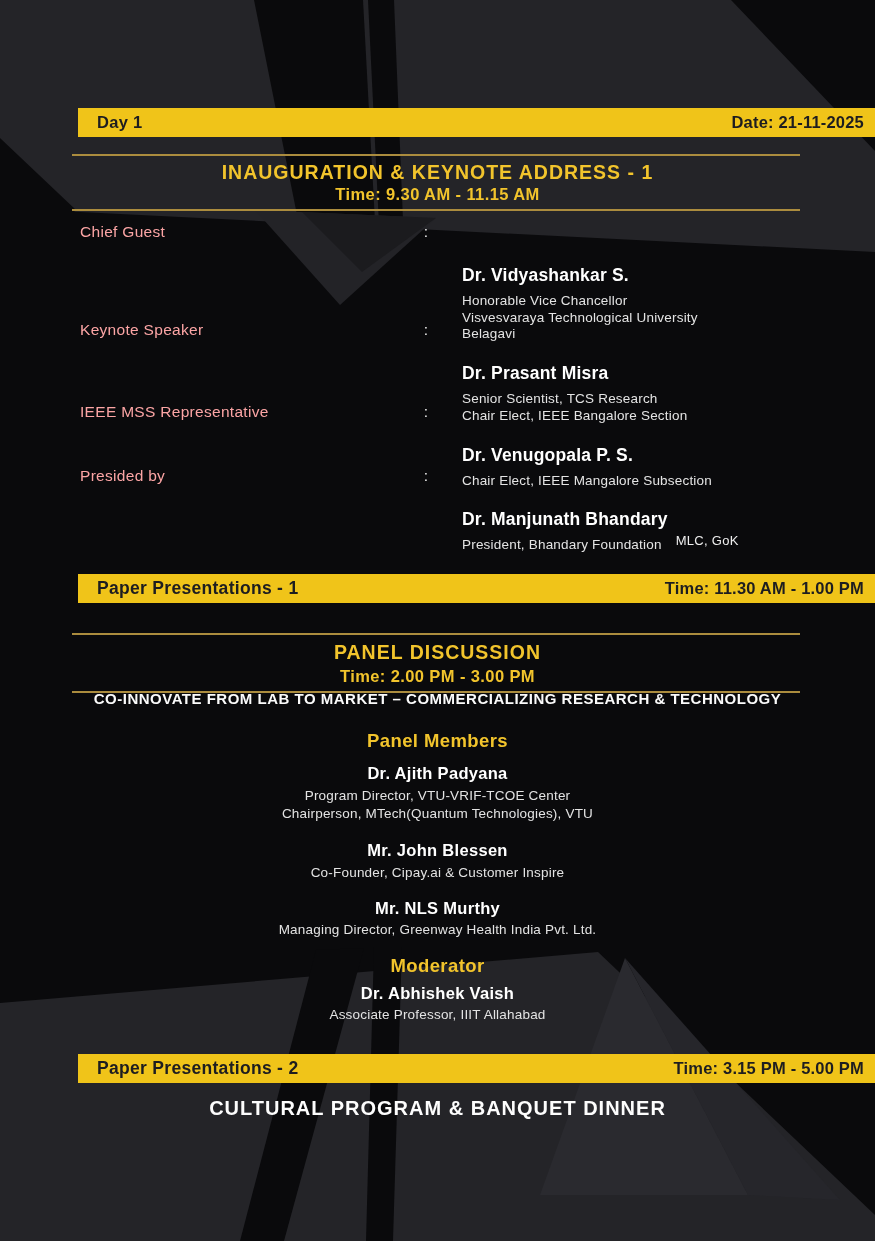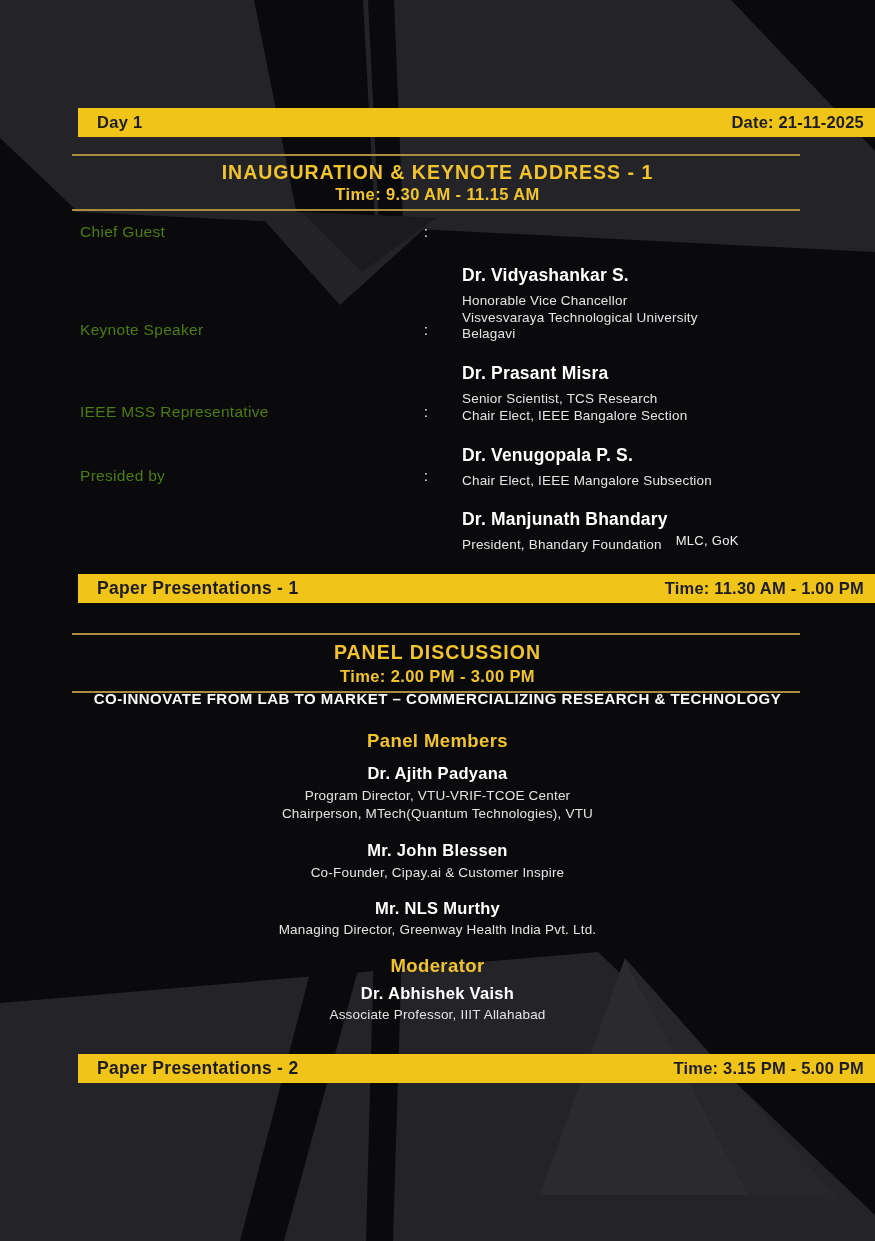--- a/index.html
+++ b/index.html
@@ -29,21 +29,21 @@
   .sec-time{font-size:16.5px;font-weight:700;color:#f2c42c;letter-spacing:0.4px;}
   .topic{font-size:15px;font-weight:700;color:#fbfbfb;letter-spacing:0.5px;}
   .group-heading{font-size:18.5px;font-weight:700;color:#f2c42c;letter-spacing:0.4px;}
   .p-name{font-size:16.5px;font-weight:700;color:#ffffff;letter-spacing:0.3px;}
   .p-detail{font-size:13.5px;font-weight:400;color:#e3e3e3;line-height:18px;letter-spacing:0.2px;}
   .cultural-title{font-size:20px;font-weight:700;color:#fdfdfd;letter-spacing:1px;}
   .cultural-time{font-size:17px;font-weight:700;color:#f2f2f2;letter-spacing:0.5px;}
 
   
   .guest-row{position:absolute;left:0;width:875px;z-index:3;}
-  .g-label{position:absolute;left:80px;top:2px;font-size:15.5px;color:#4d7c0f;letter-spacing:0.3px;white-space:nowrap;text-align:center;}
+  .g-label{position:absolute;left:80px;top:2px;font-size:15.5px;color:#fca5a5;letter-spacing:0.3px;white-space:nowrap;text-align:center;}
   .g-colon{position:absolute;left:419px;top:2px;width:14px;text-align:center;font-size:15.5px;color:#efefef;}
   .g-value{position:absolute;left:462px;top:0;width:400px;margin-top:44px;}
   .g-name{font-size:17.5px;font-weight:700;color:#ffffff;letter-spacing:0.2px;white-space:nowrap;}
   .g-suffix{font-size:13px;font-weight:400;color:#eeeeee;margin-left:8px;position:relative;top:20px;letter-spacing:0.3px;}
   .g-details{margin-top:7px;}
   .g-details div{font-size:13.5px;color:#e4e4e4;line-height:16.5px;letter-spacing:0.2px;}
 </style>
 </head>
 <body>
 
@@ -152,14 +152,15 @@
 
   <div class="ctr group-heading" style="top:955px;">Moderator</div>
   <div class="ctr p-name" style="top:984px;">Dr. Abhishek Vaish</div>
   <div class="ctr p-detail" style="top:1006px;">Associate Professor, IIIT Allahabad</div>
 
   <div class="ybar" style="top:1054px;">
     <span class="bar-title">Paper Presentations - 2</span>
     <span class="bar-time">Time: 3.15 PM - 5.00 PM</span>
   </div>
 
+  <div class="ctr cultural-title" style="top:1097px;">CULTURAL PROGRAM &amp; BANQUET DINNER</div>
 
 </div>
 
 </body></html>

